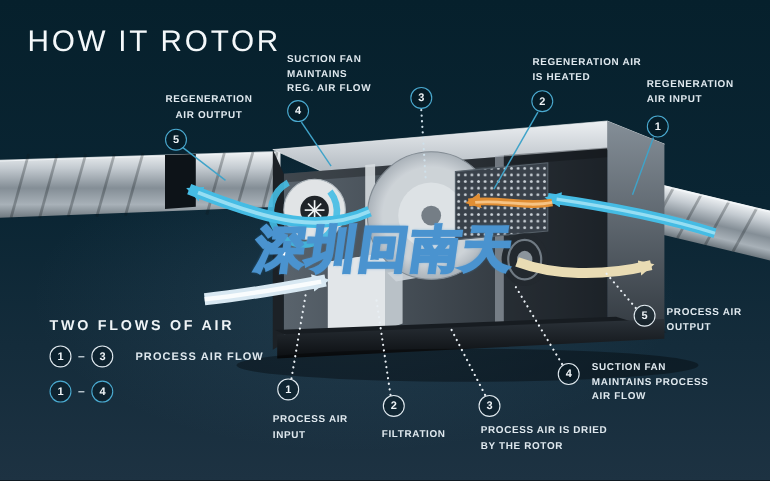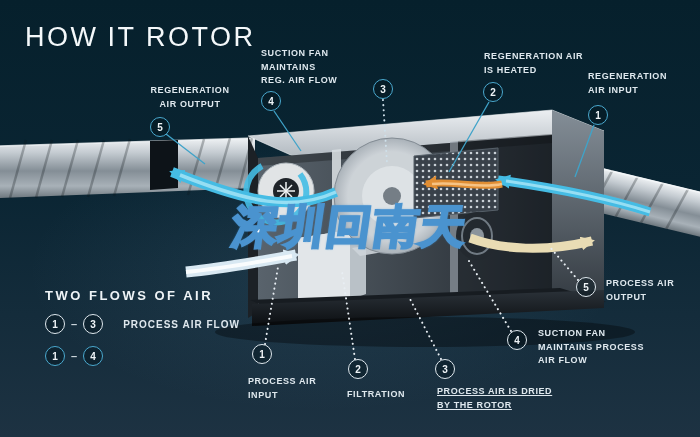--- a/index.html
+++ b/index.html
@@ -206,21 +206,21 @@
 REG. AIR FLOW</div>
   <div class="lbl" style="left:484px;top:50px;width:120px;">REGENERATION AIR
 IS HEATED</div>
   <div class="lbl" style="left:588px;top:70px;width:100px;">REGENERATION
 AIR INPUT</div>
   <div class="lbl" style="left:606px;top:277px;width:85px;">PROCESS AIR
 OUTPUT</div>
   <div class="lbl" style="left:538px;top:327px;width:125px;">SUCTION FAN
 MAINTAINS PROCESS
 AIR FLOW</div>
-  <div class="lbl" style="left:437px;top:385px;width:145px;text-decoration:underline;">PROCESS AIR IS DRIED
+  <div class="lbl" style="left:437px;top:385px;width:145px;">PROCESS AIR IS DRIED
 BY THE ROTOR</div>
   <div class="lbl" style="left:347px;top:388px;width:80px;">FILTRATION</div>
   <div class="lbl" style="left:248px;top:375px;width:90px;">PROCESS AIR
 INPUT</div>
 
   <div class="badge regen" style="left:150px;top:117px;">5</div>
   <div class="badge regen" style="left:261px;top:91px;">4</div>
   <div class="badge regen" style="left:373px;top:79px;">3</div>
   <div class="badge regen" style="left:483px;top:82px;">2</div>
   <div class="badge regen" style="left:588px;top:105px;">1</div>

